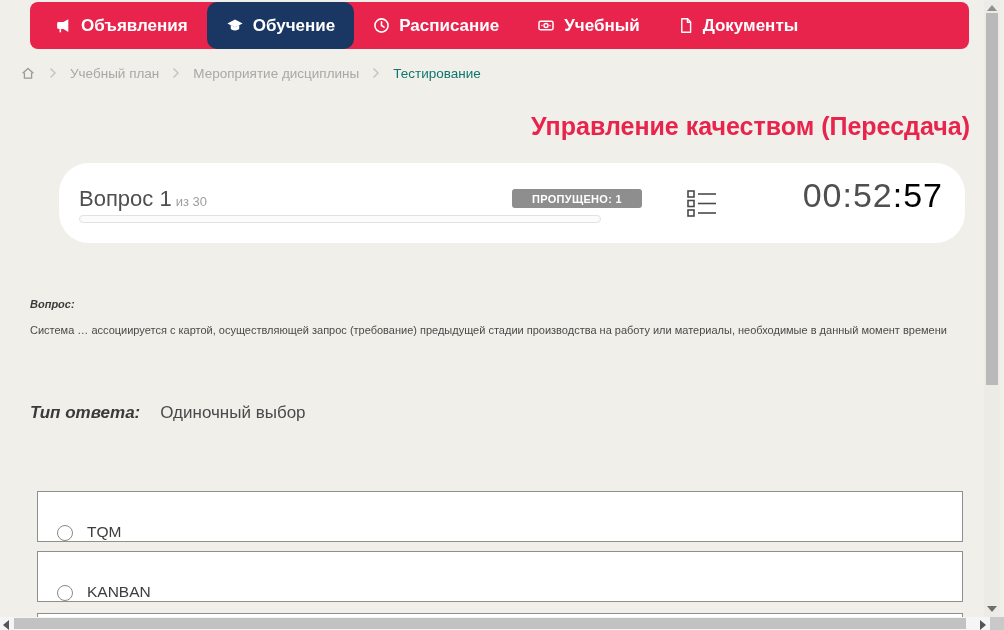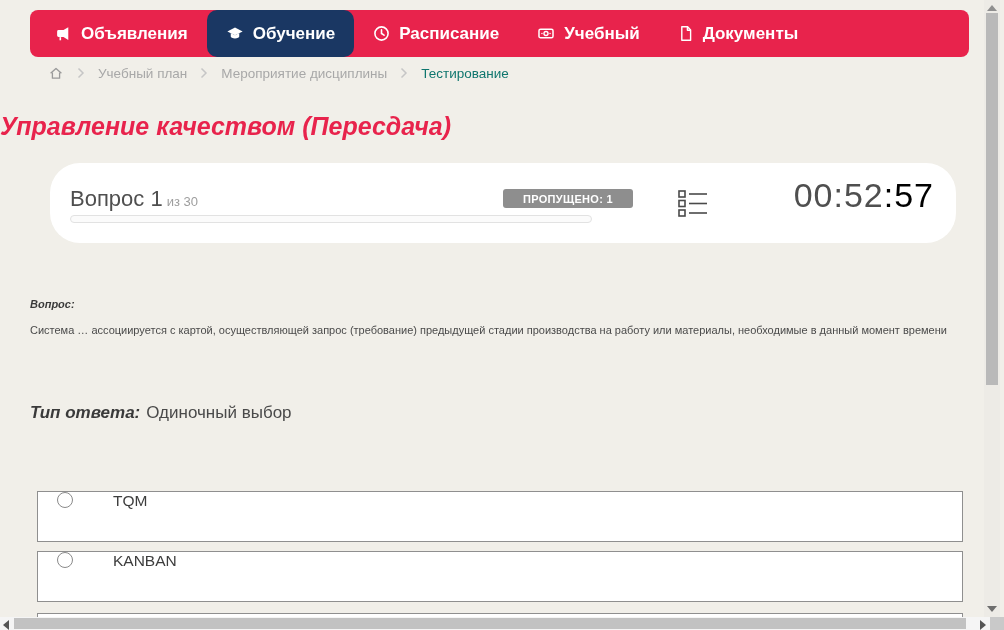--- a/index.html
+++ b/index.html
@@ -8,49 +8,49 @@
     position:relative; overflow:hidden;
     background:#f1efe9;
     font-family:"Liberation Sans", sans-serif;
     color:#484848;
   }
 
   
   .navbar {
     position:absolute; left:30px; top:2px; width:939px; height:47px;
     background:#e8234c; border-radius:8px;
-    display:flex; align-items:stretch; padding:0 6px;margin-top:8px;
+    display:flex; align-items:stretch; padding:0 6px;
   }
   .nav-item {
     display:flex; align-items:center; gap:9px;
     padding:0 19px; color:#fff; font-weight:bold; font-size:17px;
     cursor:pointer; white-space:nowrap; border-radius:10px;
   }
   .nav-item.active { background:#1a3763; }
   .nav-item svg { display:block; }
 
   
   .breadcrumb {
-    position:absolute; left:48px; top:63px; height:20px;
+    position:absolute; left:20px; top:63px; height:20px;
     display:flex; align-items:center; gap:13px;
     font-size:13.5px; color:#a8a8a8;
   }
   .crumb { cursor:pointer; }
   .crumb.current { color:#0f766e; cursor:default; }
   .crumb-sep { display:flex; align-items:center; }
 
   
   .page-title {
     position:absolute; left:0; top:112px; width:970px;
-    text-align:left; font-size:25px; font-weight:bold; color:#e8234c;font-style:italic;
+    text-align:right; font-size:25px; font-weight:bold; color:#e8234c;
   }
 
   
   .question-card {
-    position:absolute; left:50px; top:163px; width:906px; height:80px;
+    position:absolute; left:59px; top:163px; width:906px; height:80px;
     background:#ffffff;
     border-radius:30px;
   }
   .q-number { position:absolute; left:20px; top:23px; font-size:22px; color:#4f4f4f; }
   .q-of { font-size:13px; color:#9e9e9e; font-weight:normal; margin-left:4px; }
   .q-badge {
     position:absolute; left:453px; top:26px;
     background:#8e8e8e; color:#fff; font-size:11px; font-weight:bold;
     letter-spacing:.3px; padding:4px 20px 3px; border-radius:3px;
   }
@@ -59,27 +59,27 @@
     background:#fbfbfb; border:1px solid #e2e2e2; border-radius:5px;
   }
   .q-list-btn { position:absolute; left:628px; top:26px; cursor:pointer; }
   .q-timer { position:absolute; right:22px; top:13px; font-size:34px; color:#4f4f4f; letter-spacing:1px; }
   .q-timer .secs { color:#000000; }
 
   
   .question-body { position:absolute; left:30px; top:291px; width:922px; font-size:11px; line-height:26px; color:#4a4a4a; }
   .q-label { font-weight:bold; font-style:italic; color:#3a3a3a; }
   .answer-type { position:absolute; left:30px; top:403px; font-size:17px; color:#4a4a4a; }
-  .answer-type .q-label { margin-right:6px; }
+  .answer-type .q-label { margin-right:20px; }
 
   
   .option {
     position:absolute; left:37px; width:926px; height:51px;
     background:#fff; border:1px solid #8f8f8f;
-    display:flex; align-items:flex-start; cursor:pointer;gap:26px;
+    display:flex; align-items:flex-end; cursor:pointer;
   }
   .opt-1 { top:491px; }
   .opt-2 { top:551px; }
   .opt-3 { top:613px; }
   .radio {
     width:16px; height:16px; margin-left:19px; flex:0 0 auto;
     border:1px solid #8a8a8a; border-radius:50%; background:#fff; cursor:pointer;
   }
   .opt-label { margin-left:14px; font-size:15.5px; color:#3d3d3d; }
 

